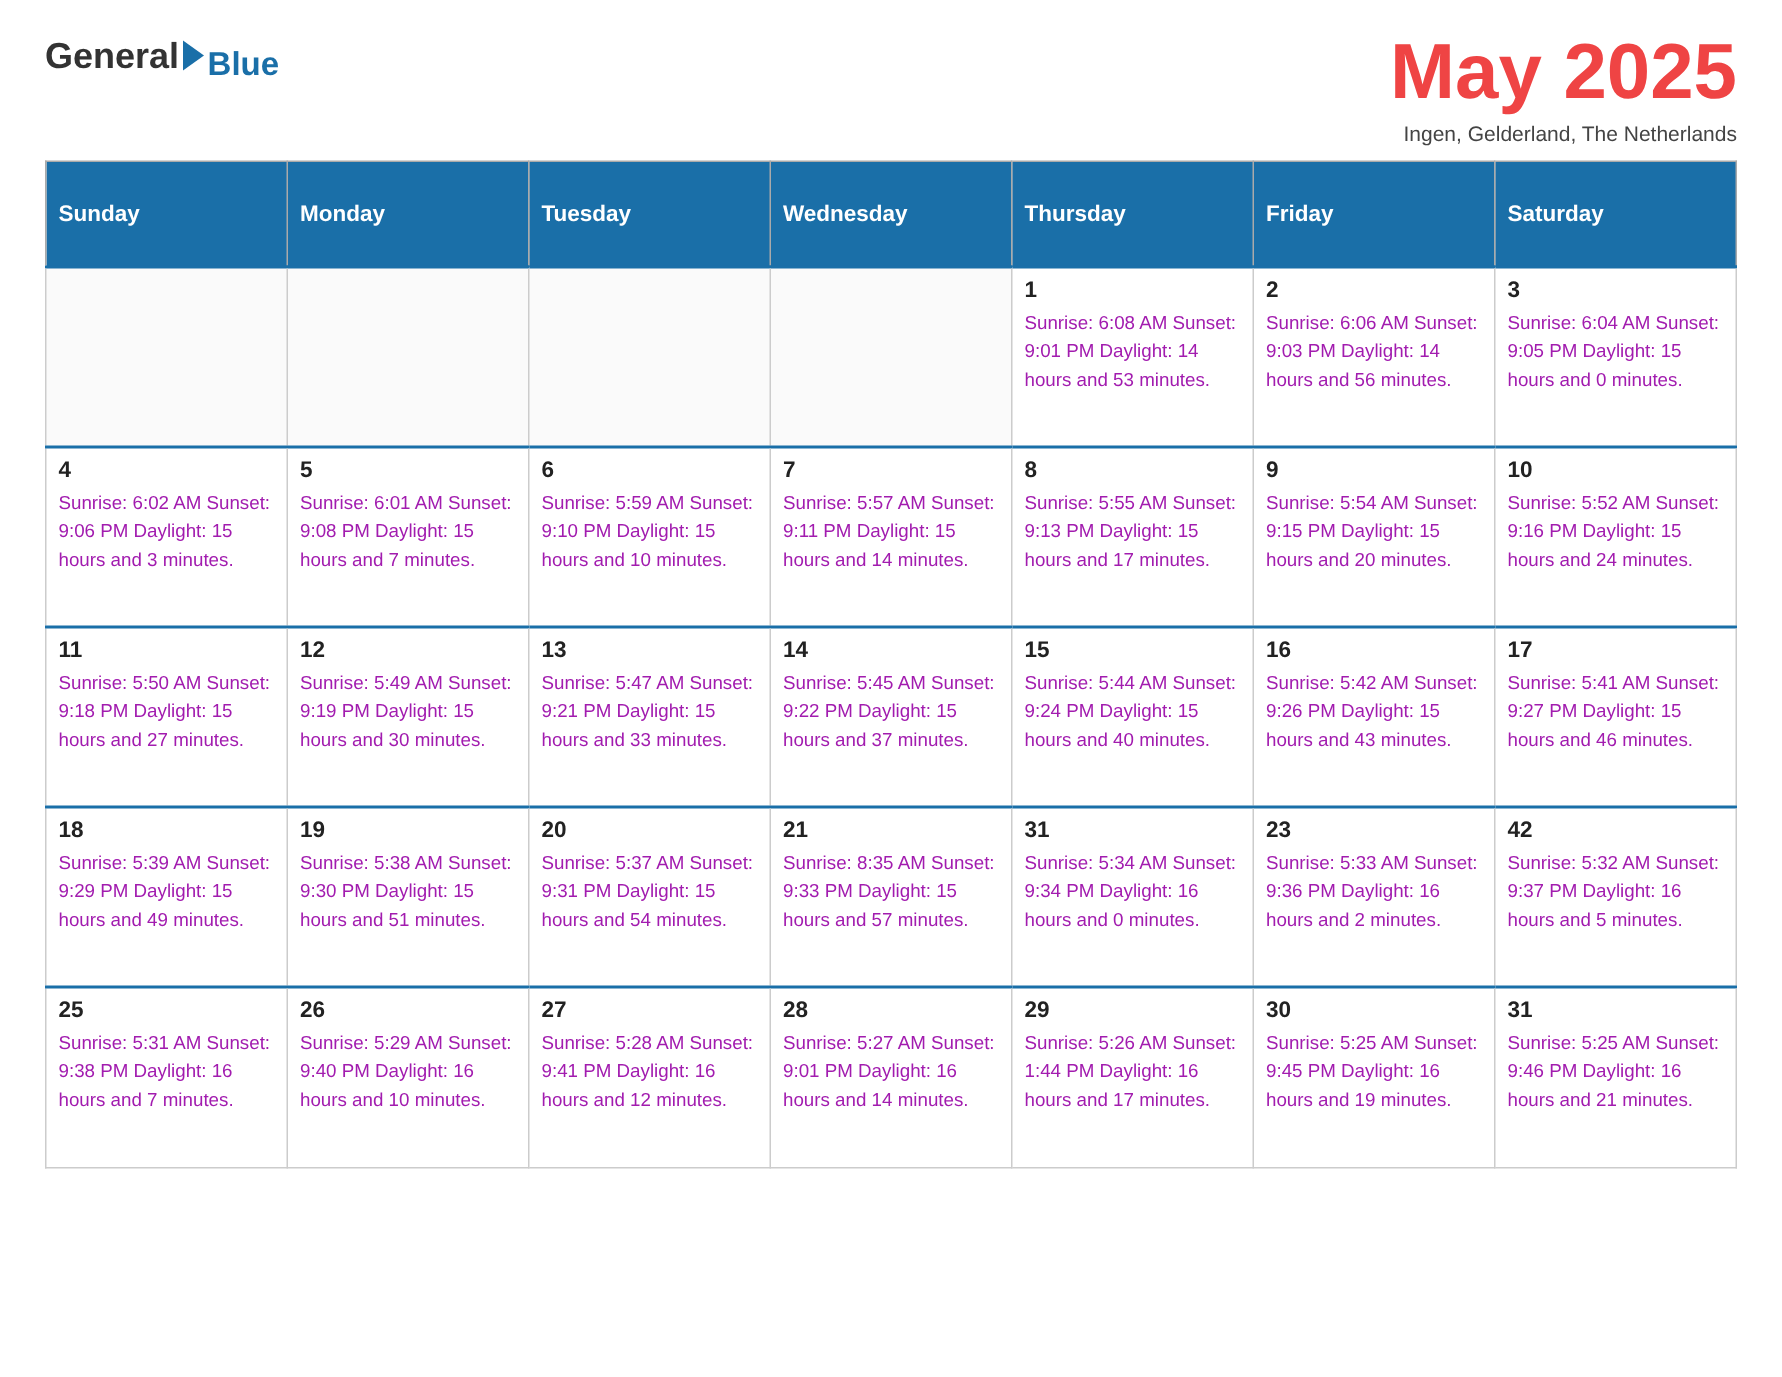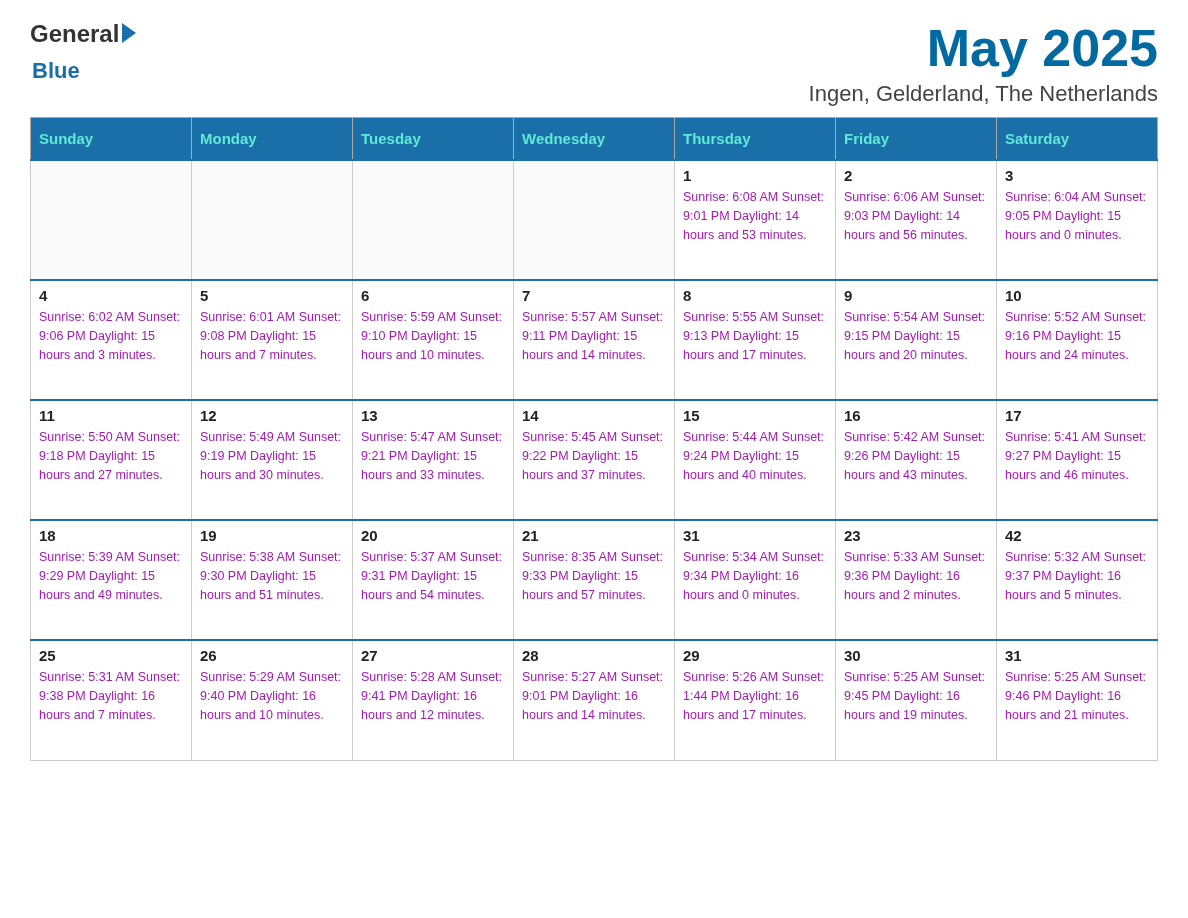--- a/index.html
+++ b/index.html
@@ -11,59 +11,59 @@
       padding: 20px 30px;
     }
     .header {
       display: flex;
       justify-content: space-between;
       align-items: flex-start;
       margin-bottom: 10px;
     }
     .logo-wrapper {
       display: flex;
-      flex-direction: column;
-      align-items: flex-start;
+      flex-direction: row;
+      align-items: center;
     }
     .logo-line1 {
       display: flex;
       align-items: center;
     }
     .logo-line2 {
       color: #1a6fa8;
       font-size: 22px;
       font-weight: bold;
       margin-left: 2px;
       margin-top: 10px;
     }
     .title-section {
       text-align: right;
     }
     .main-title {
       font-size: 52px;
       font-weight: bold;
-      color: #0369a1;
+      color: #ef4444;
       line-height: 1.1;
     }
     .subtitle {
-      font-size: 22px;
+      font-size: 14px;
       color: #444;
       margin-top: 4px;
     }
     .calendar {
       width: 100%;
       border-collapse: collapse;
       margin-top: 10px;
     }
     .calendar th {
       background-color: #1a6fa8;
-      color: #5eead4;
+      color: #ffffff;
       font-size: 15px;
       font-weight: bold;
-      padding: 12px 8px;
+      padding: 26px 8px;
       text-align: left;
       border: 1px solid #aaa;
     }
     .calendar td {
       width: calc(100% / 7);
       vertical-align: top;
       padding: 6px 8px;
       border: 1px solid #ccc;
       font-size: 13px;
       color: #333;

